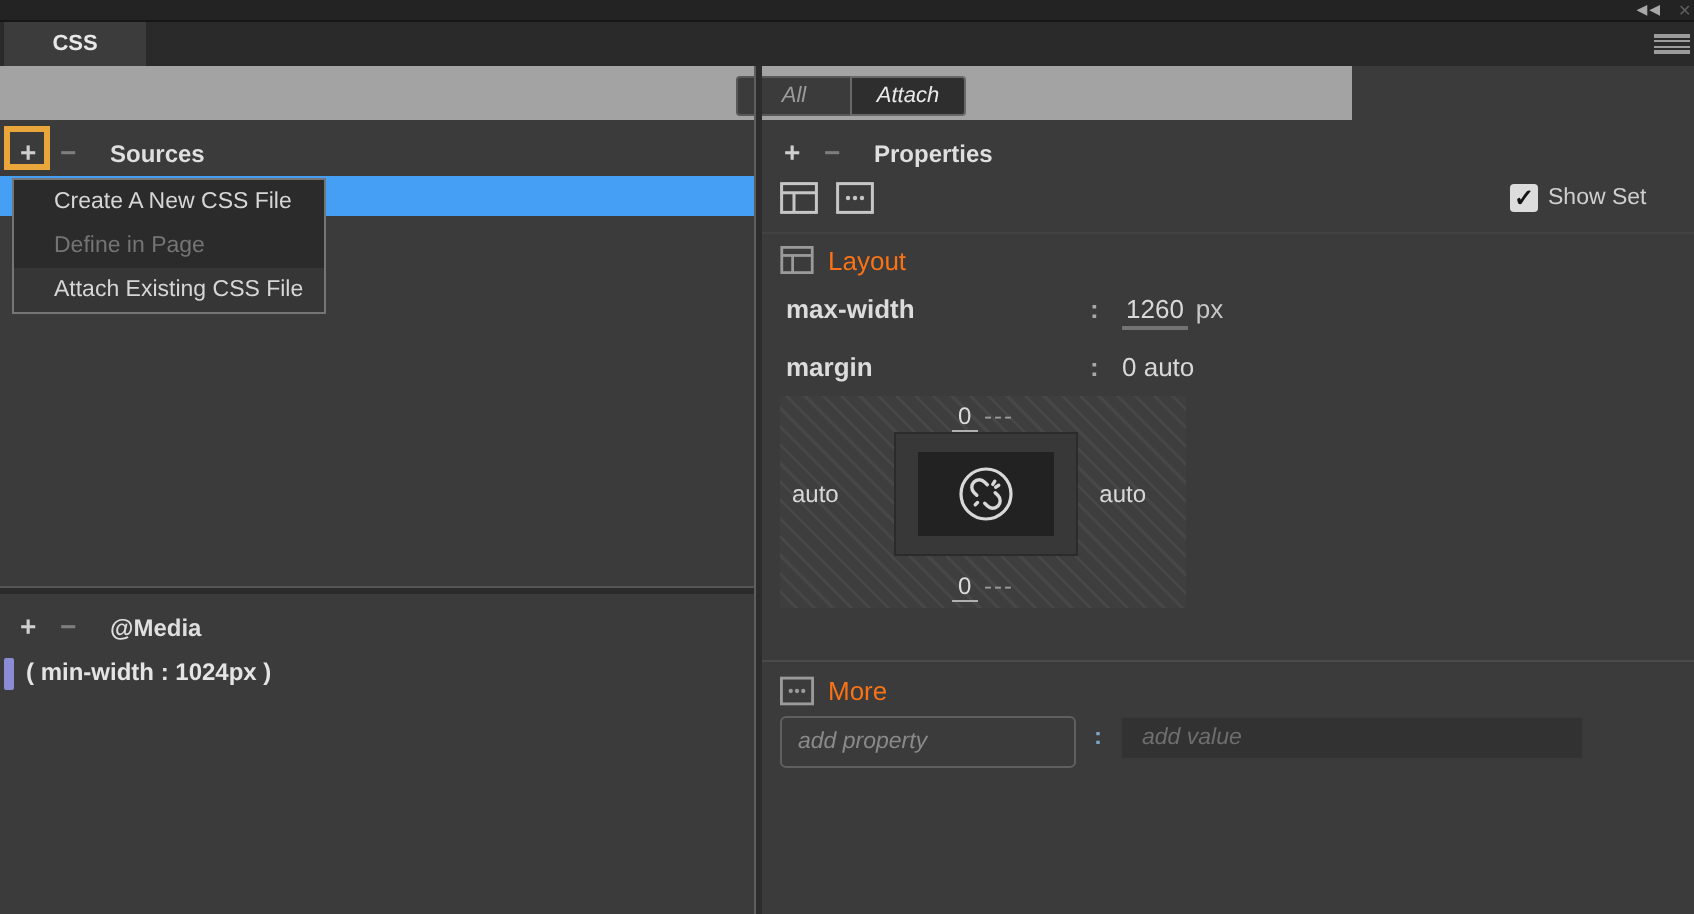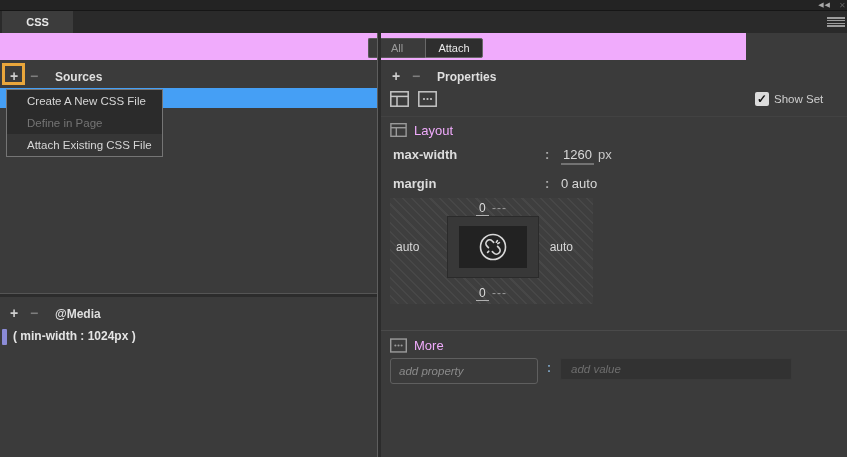--- a/index.html
+++ b/index.html
@@ -13,21 +13,21 @@
     letter-spacing:1px; cursor:default; }
   .close-part { position:absolute; right:-4px; top:1px; width:12px; height:9px; color:#5E5E5E;
     font-size:8px; overflow:hidden; }
   .tab-bar { position:absolute; left:0; top:11px; width:847px; height:22px; background:#2A2A2A; }
   .tab-active { position:absolute; left:2px; top:0; width:71px; height:22px; background:#3C3C3C;
     font-size:11px; font-weight:bold; color:#E8E8E8; text-align:center; line-height:22px; }
   .hamburger { position:absolute; right:2px; top:6px; width:18px; height:11px; }
   .hamburger div { height:1.5px; background:#9C9C9C; margin-bottom:1.3px; }
 
   
-  .toggle-row { position:absolute; left:0; top:33px; width:746px; height:27px; background:#f0abfc; }
+  .toggle-row { position:absolute; left:0; top:33px; width:676px; height:27px; background:#a3a3a3;font-style:italic; }
   .btn-all { position:absolute; left:368px; top:5px; width:57px; height:20px; background:#3B3B3B;
     border:1px solid #585858; border-right:none; color:#9B9B9B; font-size:11px; text-align:center;
     line-height:18px; border-radius:2px 0 0 2px; }
   .btn-current { position:absolute; left:425px; top:5px; width:58px; height:20px; background:#2E2E2E;
     border:1px solid #686868; color:#E9E9E9; font-size:11px; text-align:center; line-height:18px;
     border-radius:0 2px 2px 0; }
 
   
   .main { position:absolute; left:0; top:60px; width:847px; height:397px; }
   .left-pane { position:absolute; left:0; top:0; width:377px; height:397px; background:#3B3B3B; overflow:hidden; }
@@ -64,21 +64,21 @@
   .showset { position:absolute; left:374px; top:32px; display:flex; align-items:center; white-space:nowrap; }
   .checkbox { width:14px; height:14px; background:#DCDCDC; border-radius:2px; color:#141414;
     font-size:12px; font-weight:bold; text-align:center; line-height:14px; margin-right:5px; }
   .showset-label { font-size:11.5px; color:#CFCFCF; }
 
   .cat-icons { position:absolute; left:9px; top:31px; height:16px; display:flex; gap:9px; }
   .icon-box { width:19px; height:16px; }
   .faint-line { position:absolute; left:0; top:56px; width:466px; height:1px; background:#424242; }
 
   .layout-header { position:absolute; left:9px; top:62px; height:16px; display:flex; align-items:center; gap:7px; }
-  .cat-title { font-size:13px; color:#f0abfc; }
+  .cat-title { font-size:13px; color:#f97316; }
 
   .prop-row { position:absolute; left:12px; width:440px; height:16px; font-size:13px; }
   .prop-label { font-weight:bold; color:#DCDCDC; }
   .prop-colon { position:absolute; left:152px; color:#A8A8A8; font-weight:bold; }
   .prop-val { position:absolute; left:168px; color:#D8D8D8; }
   .uline { border-bottom:2px solid #737373; padding:0 2px 1px 2px; }
   .unit { color:#C8C8C8; margin-left:4px; }
 
   .margin-diagram { position:absolute; left:9px; top:138px; width:203px; height:106px;
     background:repeating-linear-gradient(45deg,#3E3E3E 0px,#3E3E3E 5px,#474747 5px,#474747 6.5px); }

